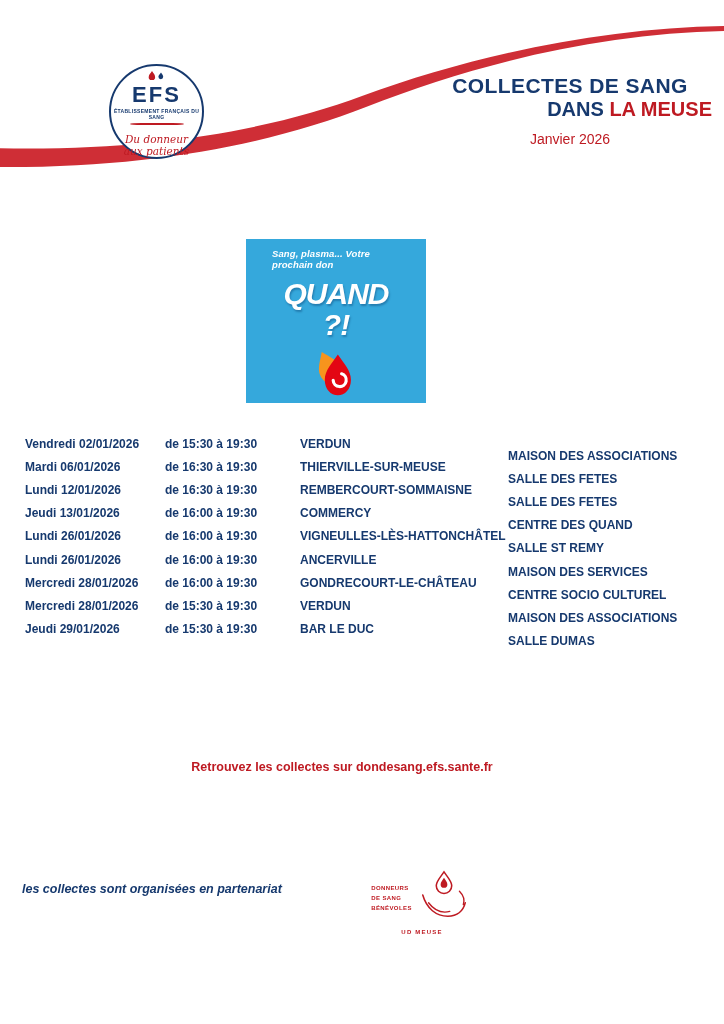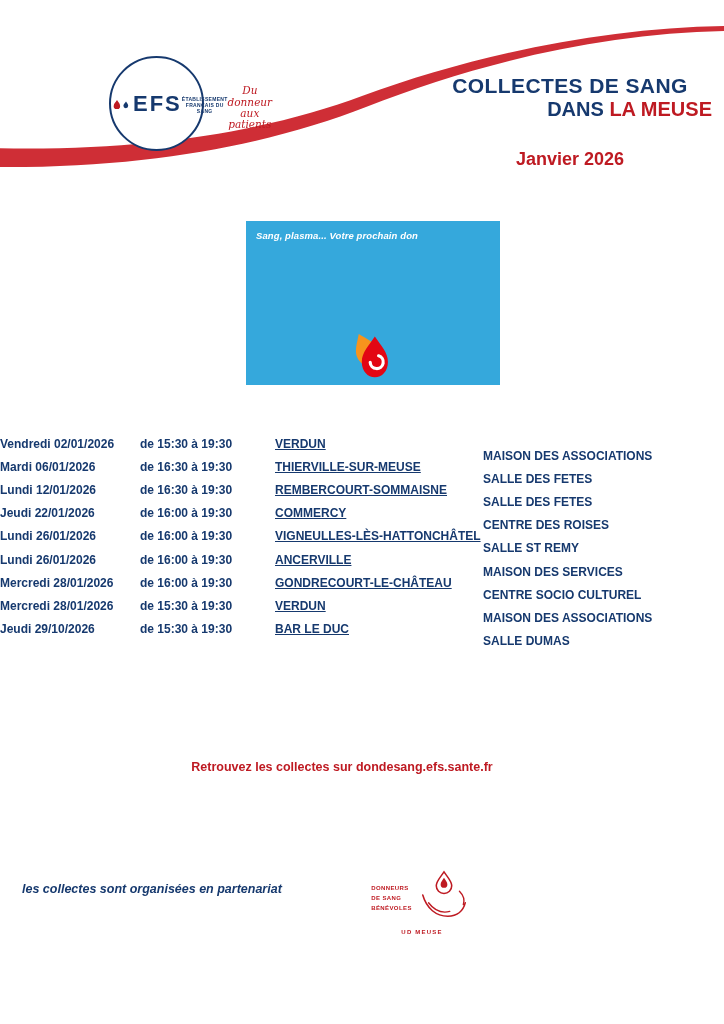--- a/index.html
+++ b/index.html
@@ -12,51 +12,51 @@
   }
   *{margin:0;padding:0;box-sizing:border-box;}
   html,body{background:#fff;}
   body{font-family:"Liberation Sans",sans-serif;}
   .page{position:relative;width:724px;height:1024px;margin:0 auto;background:#fff;overflow:hidden;color:var(--navy);}
 
   
   .wave-svg{position:absolute;left:0;top:0;pointer-events:none;}
 
   
-  .efs-logo{position:absolute;left:109px;top:56px;width:95px;height:95px;border:2px solid var(--navy);
-    border-radius:50%;background:#fff;display:flex;flex-direction:row;align-items:center;
+  .efs-logo{position:absolute;left:109px;top:64px;width:95px;height:95px;border:2px solid var(--navy);
+    border-radius:50%;background:#fff;display:flex;flex-direction:column;align-items:center;
     justify-content:space-between;text-align:center;z-index:2;}
   .efs-name{font-size:22px;font-weight:bold;letter-spacing:2px;line-height:1;color:var(--navy);}
   .efs-subtitle{font-size:5px;letter-spacing:.3px;margin-top:2px;color:var(--navy);font-weight:bold;}
   .efs-swoosh{width:54px;height:7px;border-top:2px solid var(--red);border-radius:50% / 100%;margin-top:3px;}
   .efs-tagline{font-family:"DejaVu Serif",serif;font-style:italic;color:var(--red);
     font-size:10.5px;line-height:1.08;margin-top:9px;}
 
   
   .title-block{position:absolute;left:428px;top:74px;width:284px;text-align:center;}
   .title-line1{font-size:21px;font-weight:bold;letter-spacing:.4px;color:var(--navy);text-align:center;}
   .title-line2{font-size:20px;font-weight:bold;color:var(--navy);text-align:right;}
   .title-line2 .highlight{color:var(--red);}
-  .title-line3{font-size:18px;font-weight:bold;margin-top:28px;color:var(--red);}
-
-  
-  .promo{position:absolute;left:246px;top:221px;width:254px;height:164px;background:var(--sky-blue);
-    padding:9px 10px 0;overflow:hidden;}
+  .title-line3{font-size:14px;font-weight:normal;margin-top:10px;color:var(--red);}
+
+  
+  .promo{position:absolute;left:246px;top:239px;width:180px;height:164px;background:var(--sky-blue);
+    padding:9px 26px 0;overflow:hidden;}
   .promo-kicker{color:#fff;font-weight:bold;font-style:italic;font-size:9.5px;letter-spacing:.1px;}
   .promo-headline{margin-top:9px;text-align:center;color:#fff;font-weight:bold;font-style:italic;
     font-size:30px;line-height:1.03;letter-spacing:-1px;text-shadow:1px 2px 2px rgba(10,60,110,.4);}
   .promo-drop{position:absolute;left:50%;bottom:1px;transform:translateX(-50%);}
 
   
   .collections{position:absolute;left:0;top:432px;width:724px;}
-  .row{display:flex;align-items:center;height:23.2px;
+  .row{display:flex;align-items:center;height:23.2px;padding-left:25px;
     font-size:12px;font-weight:bold;color:var(--navy);}
   .c-date{width:140px;flex:0 0 auto;white-space:nowrap;}
   .c-time{width:135px;flex:0 0 auto;white-space:nowrap;}
-  .c-city{min-width:208px;flex:0 0 auto;white-space:nowrap;text-decoration:underline;}
+  .c-city{min-width:208px;flex:0 0 auto;white-space:nowrap;}
   .c-venue{flex:0 1 auto;white-space:nowrap;margin-top:24px;}
 
   
   .site-link{position:absolute;left:0;top:760px;width:684px;text-align:center;
     color:var(--red);font-weight:bold;font-size:12.5px;cursor:pointer;}
 
   
   .partnership{position:absolute;left:22px;top:880px;font-style:italic;font-weight:bold;
     font-size:12.5px;line-height:1.55;}
   .partnership .line1{color:var(--navy);}
@@ -97,20 +97,21 @@
     <div class="title-line1">COLLECTES DE SANG</div>
     <div class="title-line2">
       <span>DANS </span><span class="highlight">LA MEUSE</span>
     </div>
     <div class="title-line3">Janvier 2026</div>
   </div>
 
   <div class="promo">
     <div class="promo-kicker">Sang, plasma... Votre prochain don</div>
     <div class="promo-headline">
+      <div>QUAND ?!</div>
     </div>
     <span class="promo-drop">
       <svg width="52" height="54" viewBox="0 0 54 58">
         <path d="M0,-20 C6,-11 13,-4 13,5 C13,14.5 7,20.5 0,20.5 C-7,20.5 -13,14.5 -13,5 C-13,-4 -6,-11 0,-20 Z" transform="translate(19,25) rotate(-24) scale(0.9)" style="fill:var(--drop-orange)"></path>
         <path d="M0,-20 C6,-11 13,-4 13,5 C13,14.5 7,20.5 0,20.5 C-7,20.5 -13,14.5 -13,5 C-13,-4 -6,-11 0,-20 Z" transform="translate(29,33) scale(1.08)" style="fill:var(--drop-red)"></path>
         <path d="M-5,6 a7,7 0 1 0 9,-7" transform="translate(29,33)" style="fill:none;stroke:#fff;stroke-width:3.4;stroke-linecap:round"></path>
       </svg>
     </span>
   </div>
 
@@ -130,24 +131,24 @@
   </div>
 
   <div class="row">
     <span class="c-date">Lundi 12/01/2026</span>
     <span class="c-time">de 16:30 à 19:30</span>
     <span class="c-city">REMBERCOURT-SOMMAISNE</span>
     <span class="c-venue">SALLE DES FETES</span>
   </div>
 
   <div class="row">
-    <span class="c-date">Jeudi 22/01/2026</span>
+    <span class="c-date">Jeudi 13/01/2026</span>
     <span class="c-time">de 16:00 à 19:30</span>
     <span class="c-city">COMMERCY</span>
-    <span class="c-venue">CENTRE DES ROISES</span>
+    <span class="c-venue">CENTRE DES QUAND</span>
   </div>
 
   <div class="row">
     <span class="c-date">Lundi 26/01/2026</span>
     <span class="c-time">de 16:00 à 19:30</span>
     <span class="c-city">VIGNEULLES-LÈS-HATTONCHÂTEL</span>
     <span class="c-venue">SALLE ST REMY</span>
   </div>
 
   <div class="row">
@@ -165,21 +166,21 @@
   </div>
 
   <div class="row">
     <span class="c-date">Mercredi 28/01/2026</span>
     <span class="c-time">de 15:30 à 19:30</span>
     <span class="c-city">VERDUN</span>
     <span class="c-venue">MAISON DES ASSOCIATIONS</span>
   </div>
 
   <div class="row">
-    <span class="c-date">Jeudi 29/10/2026</span>
+    <span class="c-date">Jeudi 29/01/2026</span>
     <span class="c-time">de 15:30 à 19:30</span>
     <span class="c-city">BAR LE DUC</span>
     <span class="c-venue">SALLE DUMAS</span>
   </div>
 </div>
 
   <div class="site-link">Retrouvez les collectes sur dondesang.efs.sante.fr</div>
 
   <div class="partnership">
     <div class="line1">les collectes sont organisées en partenariat</div>

